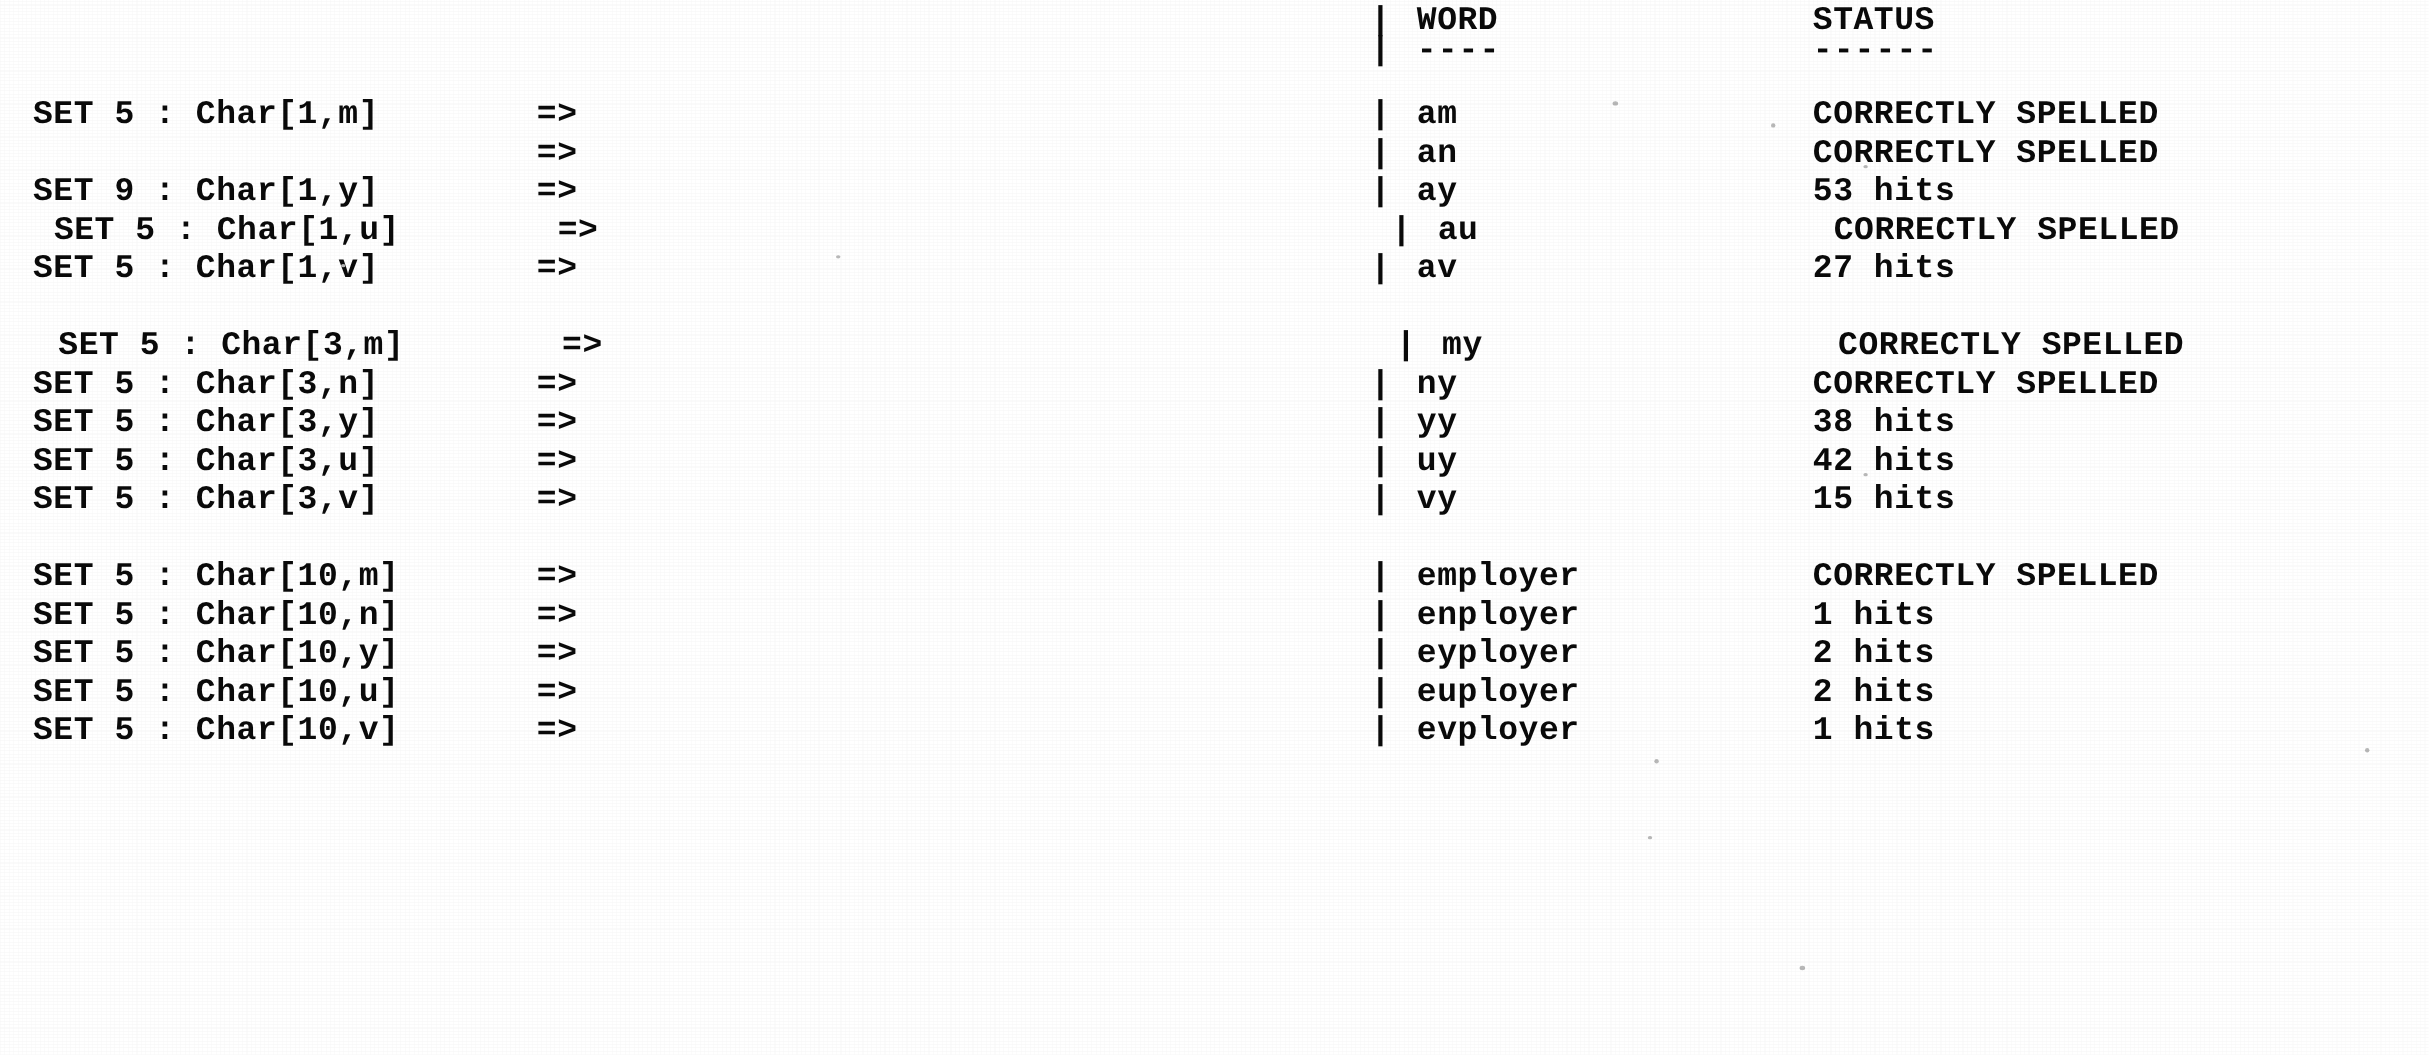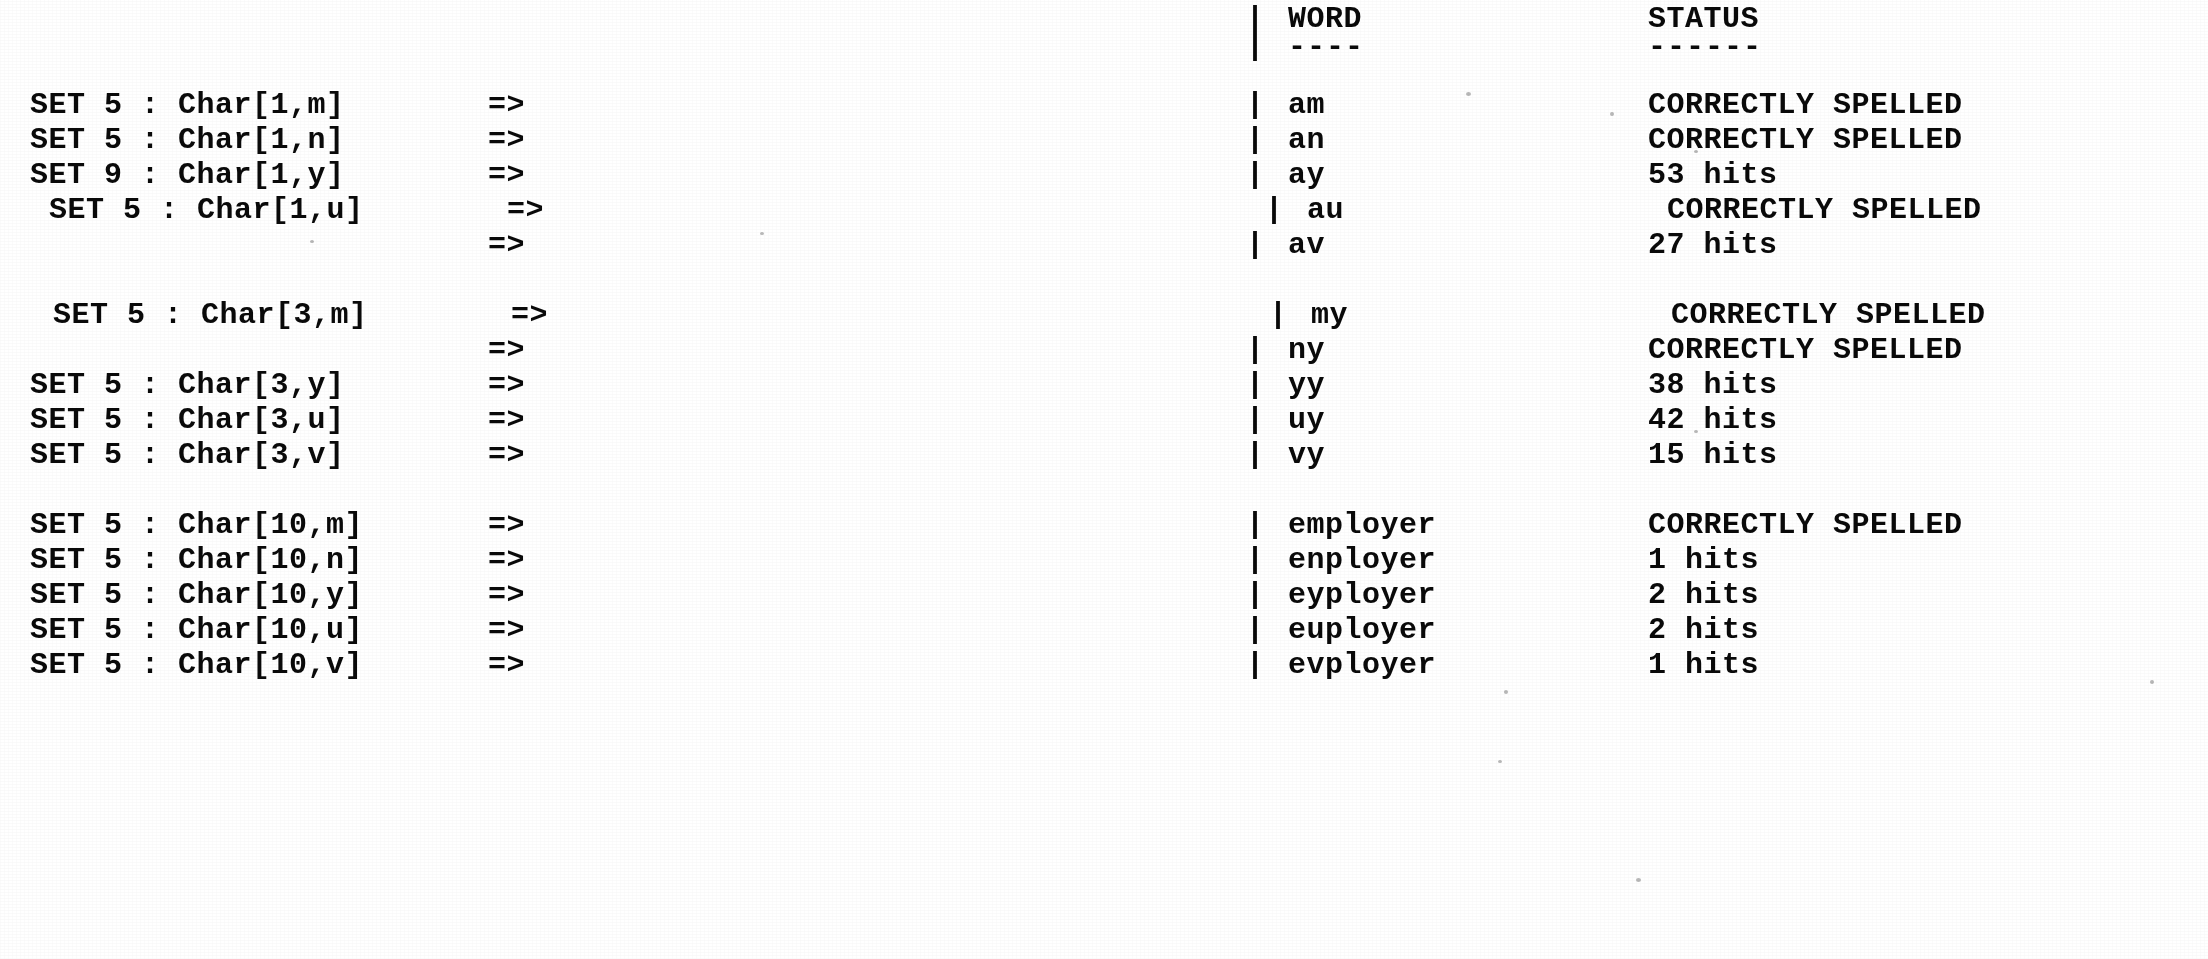--- a/index.html
+++ b/index.html
@@ -98,26 +98,26 @@
       <span class="cell c-status">STATUS</span>
     </div>
 
     <div class="row hdr" style="top:30px;">
       <span class="cell c-pipe">|</span>
       <span class="cell c-word dashes">----</span>
       <span class="cell c-status dashes">------</span>
     </div>
 
   <div class="row" style="top: 88px;"><span class="cell c-left">SET 5 : Char[1,m]</span><span class="cell c-arrow">=&gt;</span><span class="cell c-pipe">|</span><span class="cell c-word">am</span><span class="cell c-status">CORRECTLY SPELLED</span></div>
-      <div class="row" style="top: 123px;"><span class="cell c-left">SET 5 : Char[1,n]</span><span class="cell c-arrow">=&gt;</span><span class="cell c-pipe">|</span><span class="cell c-word">an</span><span class="cell c-status">CORRECTLY SPELLED</span></div>
+      <div class="row" style="top: 123px;"><span class="cell c-arrow">=&gt;</span><span class="cell c-pipe">|</span><span class="cell c-word">an</span><span class="cell c-status">CORRECTLY SPELLED</span></div>
       <div class="row" style="top: 158px;"><span class="cell c-left">SET 9 : Char[1,y]</span><span class="cell c-arrow">=&gt;</span><span class="cell c-pipe">|</span><span class="cell c-word">ay</span><span class="cell c-status">53 hits</span></div>
       <div class="row" style="top: 193px; margin-left: 19px;"><span class="cell c-left">SET 5 : Char[1,u]</span><span class="cell c-arrow">=&gt;</span><span class="cell c-pipe">|</span><span class="cell c-word">au</span><span class="cell c-status">CORRECTLY SPELLED</span></div>
-      <div class="row" style="top: 228px;"><span class="cell c-arrow">=&gt;</span><span class="cell c-pipe">|</span><span class="cell c-word">av</span><span class="cell c-status">27 hits</span></div>
+      <div class="row" style="top: 228px;"><span class="cell c-left">SET 5 : Char[1,v]</span><span class="cell c-arrow">=&gt;</span><span class="cell c-pipe">|</span><span class="cell c-word">av</span><span class="cell c-status">27 hits</span></div>
       <div class="row" style="top: 298px; margin-left: 23px;"><span class="cell c-left">SET 5 : Char[3,m]</span><span class="cell c-arrow">=&gt;</span><span class="cell c-pipe">|</span><span class="cell c-word">my</span><span class="cell c-status">CORRECTLY SPELLED</span></div>
-      <div class="row" style="top: 333px;"><span class="cell c-arrow">=&gt;</span><span class="cell c-pipe">|</span><span class="cell c-word">ny</span><span class="cell c-status">CORRECTLY SPELLED</span></div>
+      <div class="row" style="top: 333px;"><span class="cell c-left">SET 5 : Char[3,n]</span><span class="cell c-arrow">=&gt;</span><span class="cell c-pipe">|</span><span class="cell c-word">ny</span><span class="cell c-status">CORRECTLY SPELLED</span></div>
       <div class="row" style="top: 368px;"><span class="cell c-left">SET 5 : Char[3,y]</span><span class="cell c-arrow">=&gt;</span><span class="cell c-pipe">|</span><span class="cell c-word">yy</span><span class="cell c-status">38 hits</span></div>
       <div class="row" style="top: 403px; padding-left: 32px;"><span class="cell c-left">SET 5 : Char[3,u]</span><span class="cell c-arrow">=&gt;</span><span class="cell c-pipe">|</span><span class="cell c-word">uy</span><span class="cell c-status">42 hits</span></div>
       <div class="row" style="top: 438px;"><span class="cell c-left">SET 5 : Char[3,v]</span><span class="cell c-arrow">=&gt;</span><span class="cell c-pipe">|</span><span class="cell c-word">vy</span><span class="cell c-status">15 hits</span></div>
       <div class="row" style="top: 508px;"><span class="cell c-left">SET 5 : Char[10,m]</span><span class="cell c-arrow">=&gt;</span><span class="cell c-pipe">|</span><span class="cell c-word">employer</span><span class="cell c-status">CORRECTLY SPELLED</span></div>
       <div class="row" style="top: 543px;"><span class="cell c-left">SET 5 : Char[10,n]</span><span class="cell c-arrow">=&gt;</span><span class="cell c-pipe">|</span><span class="cell c-word">enployer</span><span class="cell c-status">1 hits</span></div>
       <div class="row" style="top: 578px;"><span class="cell c-left">SET 5 : Char[10,y]</span><span class="cell c-arrow">=&gt;</span><span class="cell c-pipe">|</span><span class="cell c-word">eyployer</span><span class="cell c-status">2 hits</span></div>
       <div class="row" style="top: 613px;"><span class="cell c-left">SET 5 : Char[10,u]</span><span class="cell c-arrow">=&gt;</span><span class="cell c-pipe">|</span><span class="cell c-word">euployer</span><span class="cell c-status">2 hits</span></div>
       <div class="row" style="top: 648px;"><span class="cell c-left">SET 5 : Char[10,v]</span><span class="cell c-arrow">=&gt;</span><span class="cell c-pipe">|</span><span class="cell c-word">evployer</span><span class="cell c-status">1 hits</span></div>
     </div>
 

